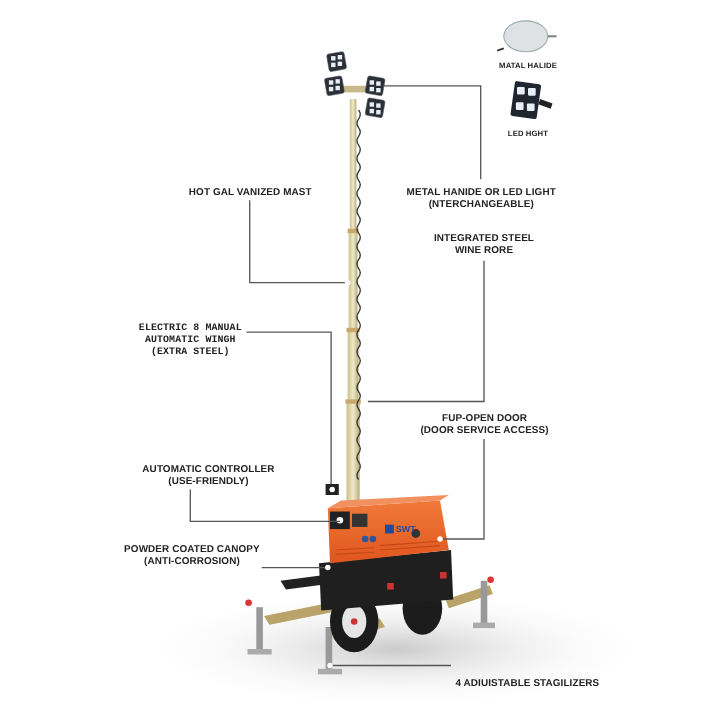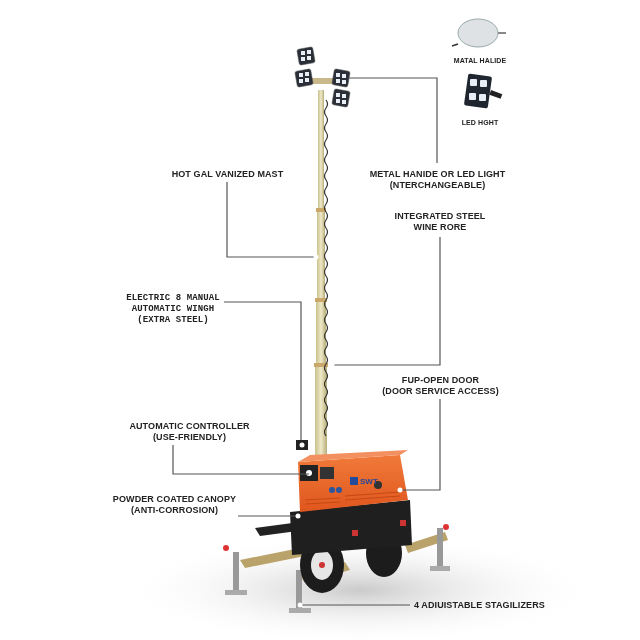--- a/index.html
+++ b/index.html
@@ -193,15 +193,15 @@
 <div class="lbl" style="left:115px;top:421px;width:125px;margin-left:12px;">
   <div>AUTOMATIC CONTROLLER</div>
   <div>(USE-FRIENDLY)</div>
 </div>
 
 <div class="lbl" style="left:112px;top:494px;width:125px;">
   <div>POWDER COATED CANOPY</div>
   <div>(ANTI-CORROSION)</div>
 </div>
 
-<div class="lbl" style="left:414px;top:600px;text-align:center;">
+<div class="lbl" style="left:414px;top:616px;text-align:center;">
   <div>4 ADIUISTABLE STAGILIZERS</div>
 </div>
 
 </body></html>

